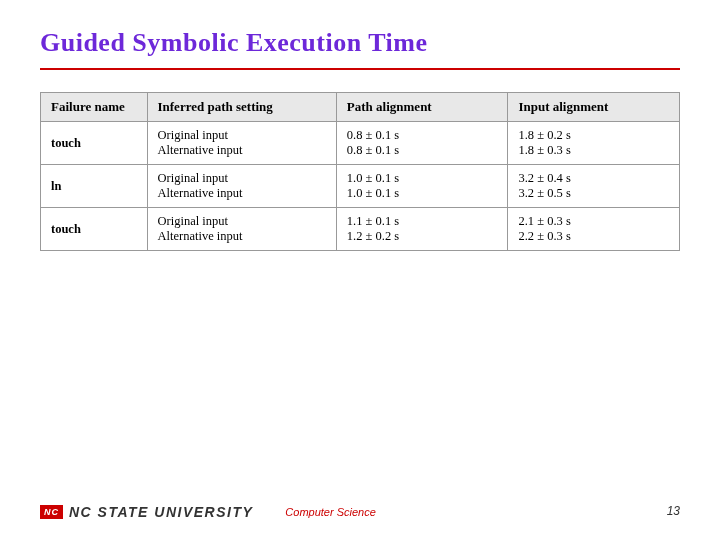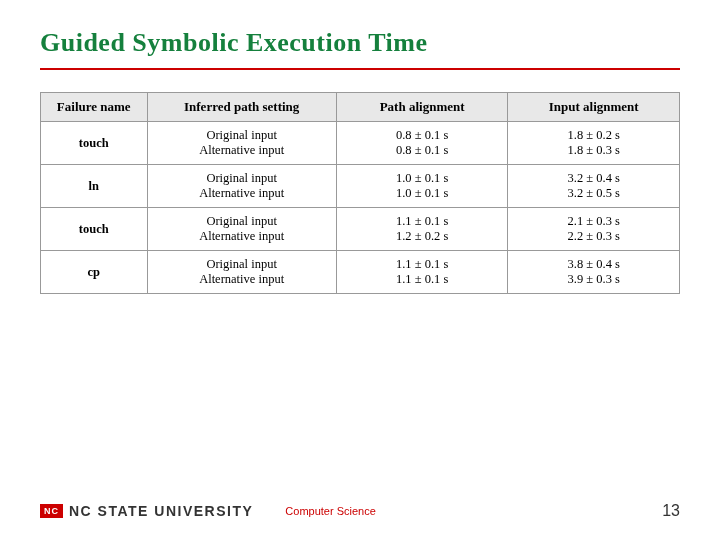--- a/index.html
+++ b/index.html
@@ -22,38 +22,38 @@
 
     .title-section {
       border-bottom: 2px solid #cc0000;
       padding-bottom: 10px;
       margin-bottom: 22px;
     }
 
     .title {
       font-size: 26px;
       font-weight: bold;
-      color: #15803d;
+      color: #6d28d9;
       letter-spacing: 0.5px;
     }
 
     .table-container {
       flex: 1;
     }
 
     table {
       width: 100%;
       border-collapse: collapse;
       font-size: 13px;
     }
 
     th, td {
       border: 1px solid #999;
       padding: 6px 10px;
-      text-align: center;
+      text-align: left;
       vertical-align: middle;
     }
 
     thead th {
       background: #e8e8e8;
       font-weight: bold;
       font-size: 13px;
     }
 
     tbody td {
@@ -73,23 +73,24 @@
       width: 145px;
       margin-left: 8px;
     }
 
     .synthesis-col {
       width: 145px;
     }
 
     .footer {
       display: flex;
-      align-items: center;
+      align-items: flex-start;
       justify-content: space-between;
       margin-top: 14px;
+      font-style: italic;
     }
 
     .footer-left {
       display: flex;
       align-items: center;
       gap: 8px;
     }
 
     .ncstate-logo {
       display: flex;
@@ -117,21 +118,21 @@
     }
 
     .cs-text {
       font-size: 11px;
       color: #cc0000;
       font-family: Arial, sans-serif;
       padding-left: 24px;
     }
 
     .page-num {
-      font-size: 16px;
+      font-size: 12px;
       color: #333;
       font-family: Arial, sans-serif;
     }
   </style>
 </head>
 <body>
 
 <div class="slide">
   <div class="title-section">
     <h1 class="title">Guided Symbolic Execution Time</h1>
@@ -159,26 +160,20 @@
             <td>Original input<br>Alternative input</td>
             <td>1.0 ± 0.1 s<br>1.0 ± 0.1 s</td>
             <td>3.2 ± 0.4 s<br>3.2 ± 0.5 s</td>
           </tr>
           <tr>
             <td class="failure-col">touch</td>
             <td>Original input<br>Alternative input</td>
             <td>1.1 ± 0.1 s<br>1.2 ± 0.2 s</td>
             <td>2.1 ± 0.3 s<br>2.2 ± 0.3 s</td>
           </tr>
-          <tr>
-            <td class="failure-col">cp</td>
-            <td>Original input<br>Alternative input</td>
-            <td>1.1 ± 0.1 s<br>1.1 ± 0.1 s</td>
-            <td>3.8 ± 0.4 s<br>3.9 ± 0.3 s</td>
-          </tr>
         </tbody>
     </table>
   </div>
 
   <div class="footer">
     <div class="footer-left">
       <div class="ncstate-logo">
         <span class="nc-box">NC</span>
         <span class="university-text">NC STATE UNIVERSITY</span>
       </div>

